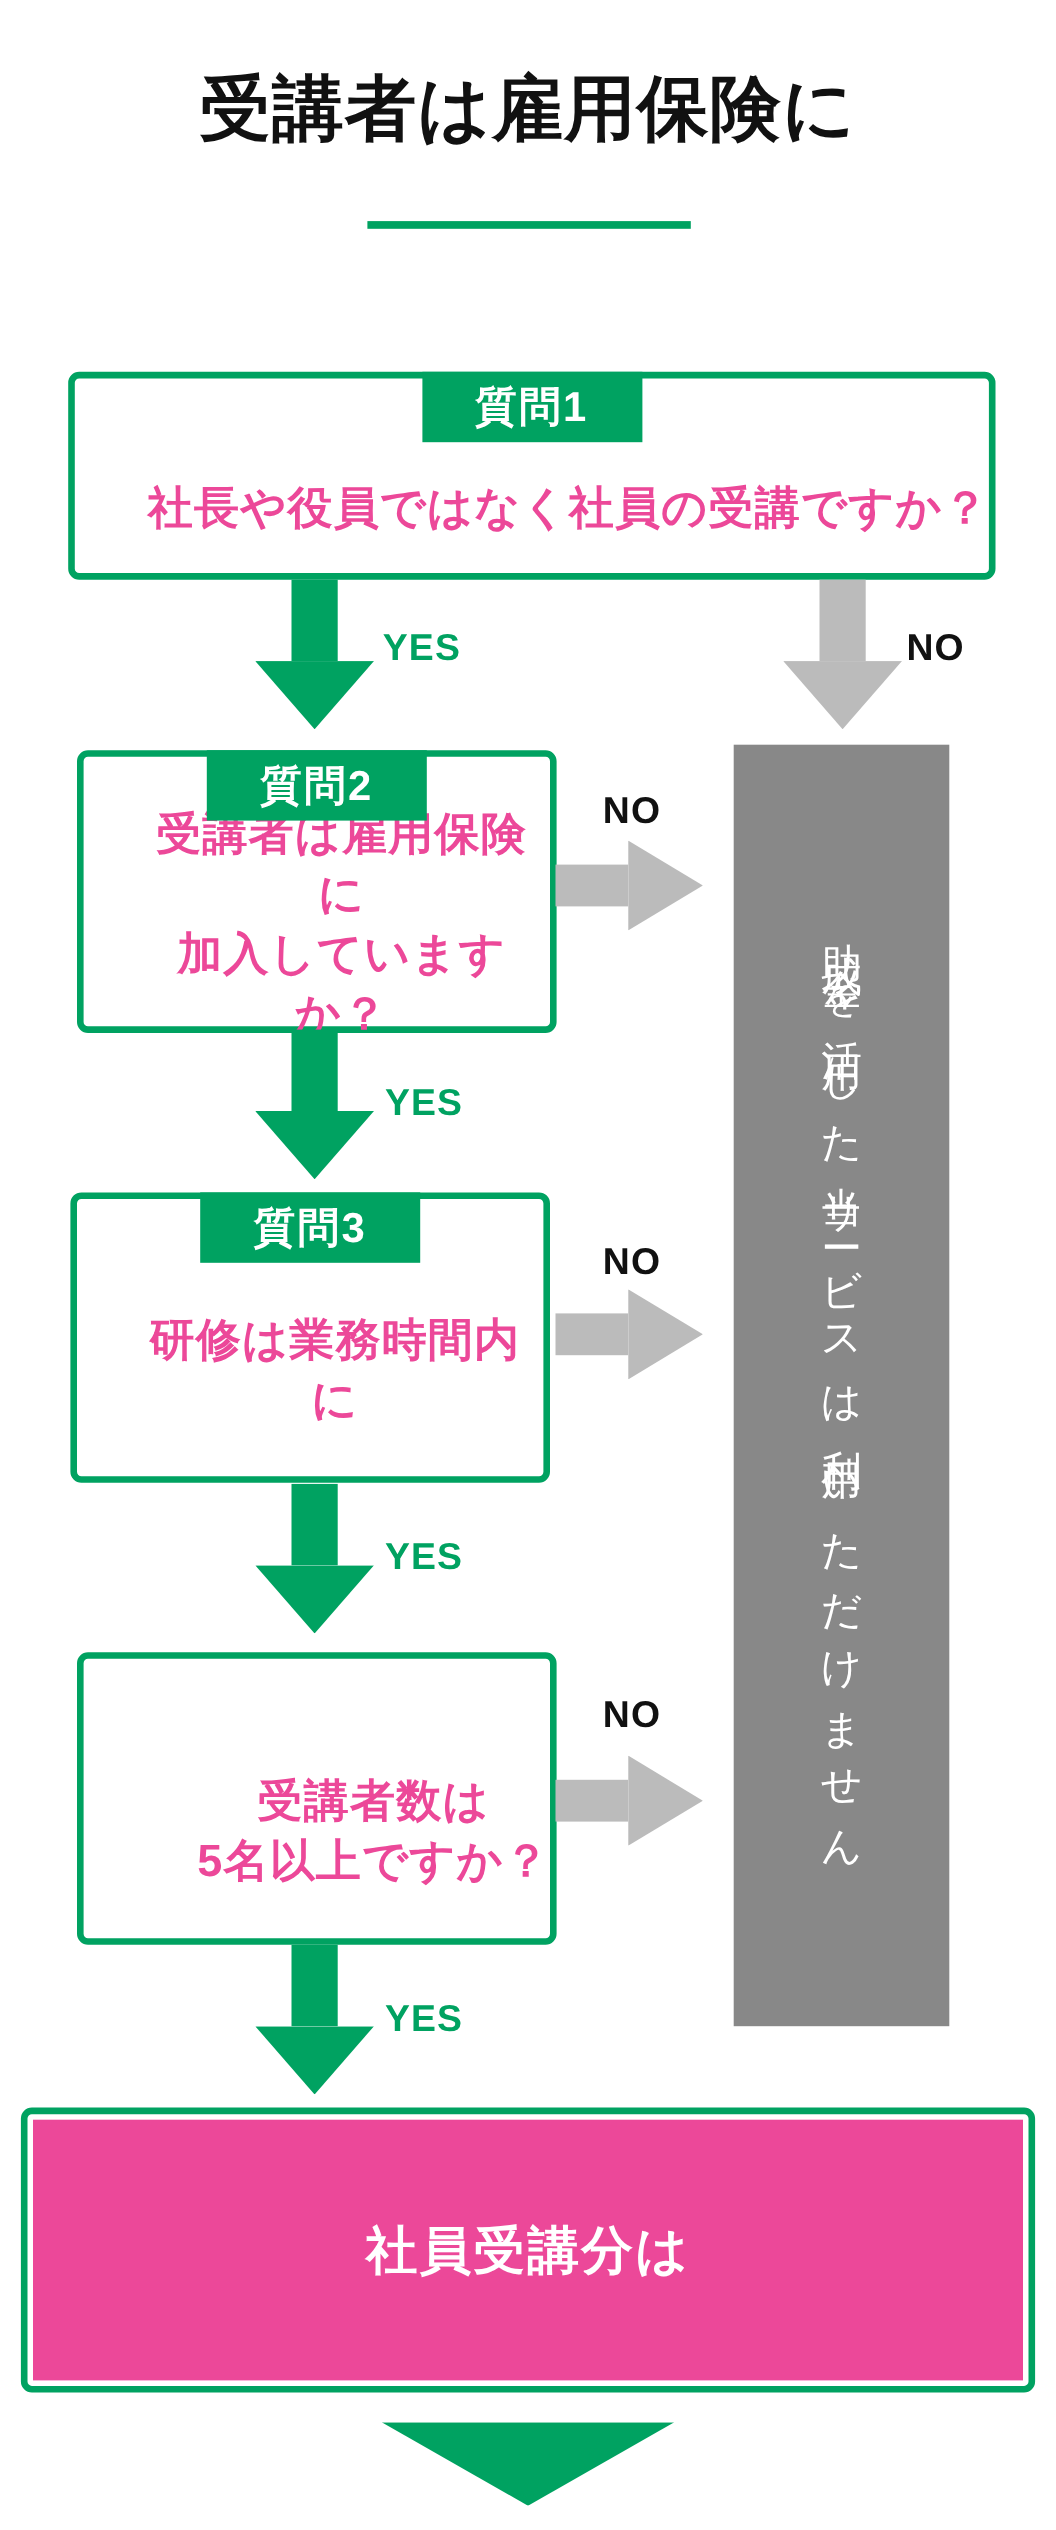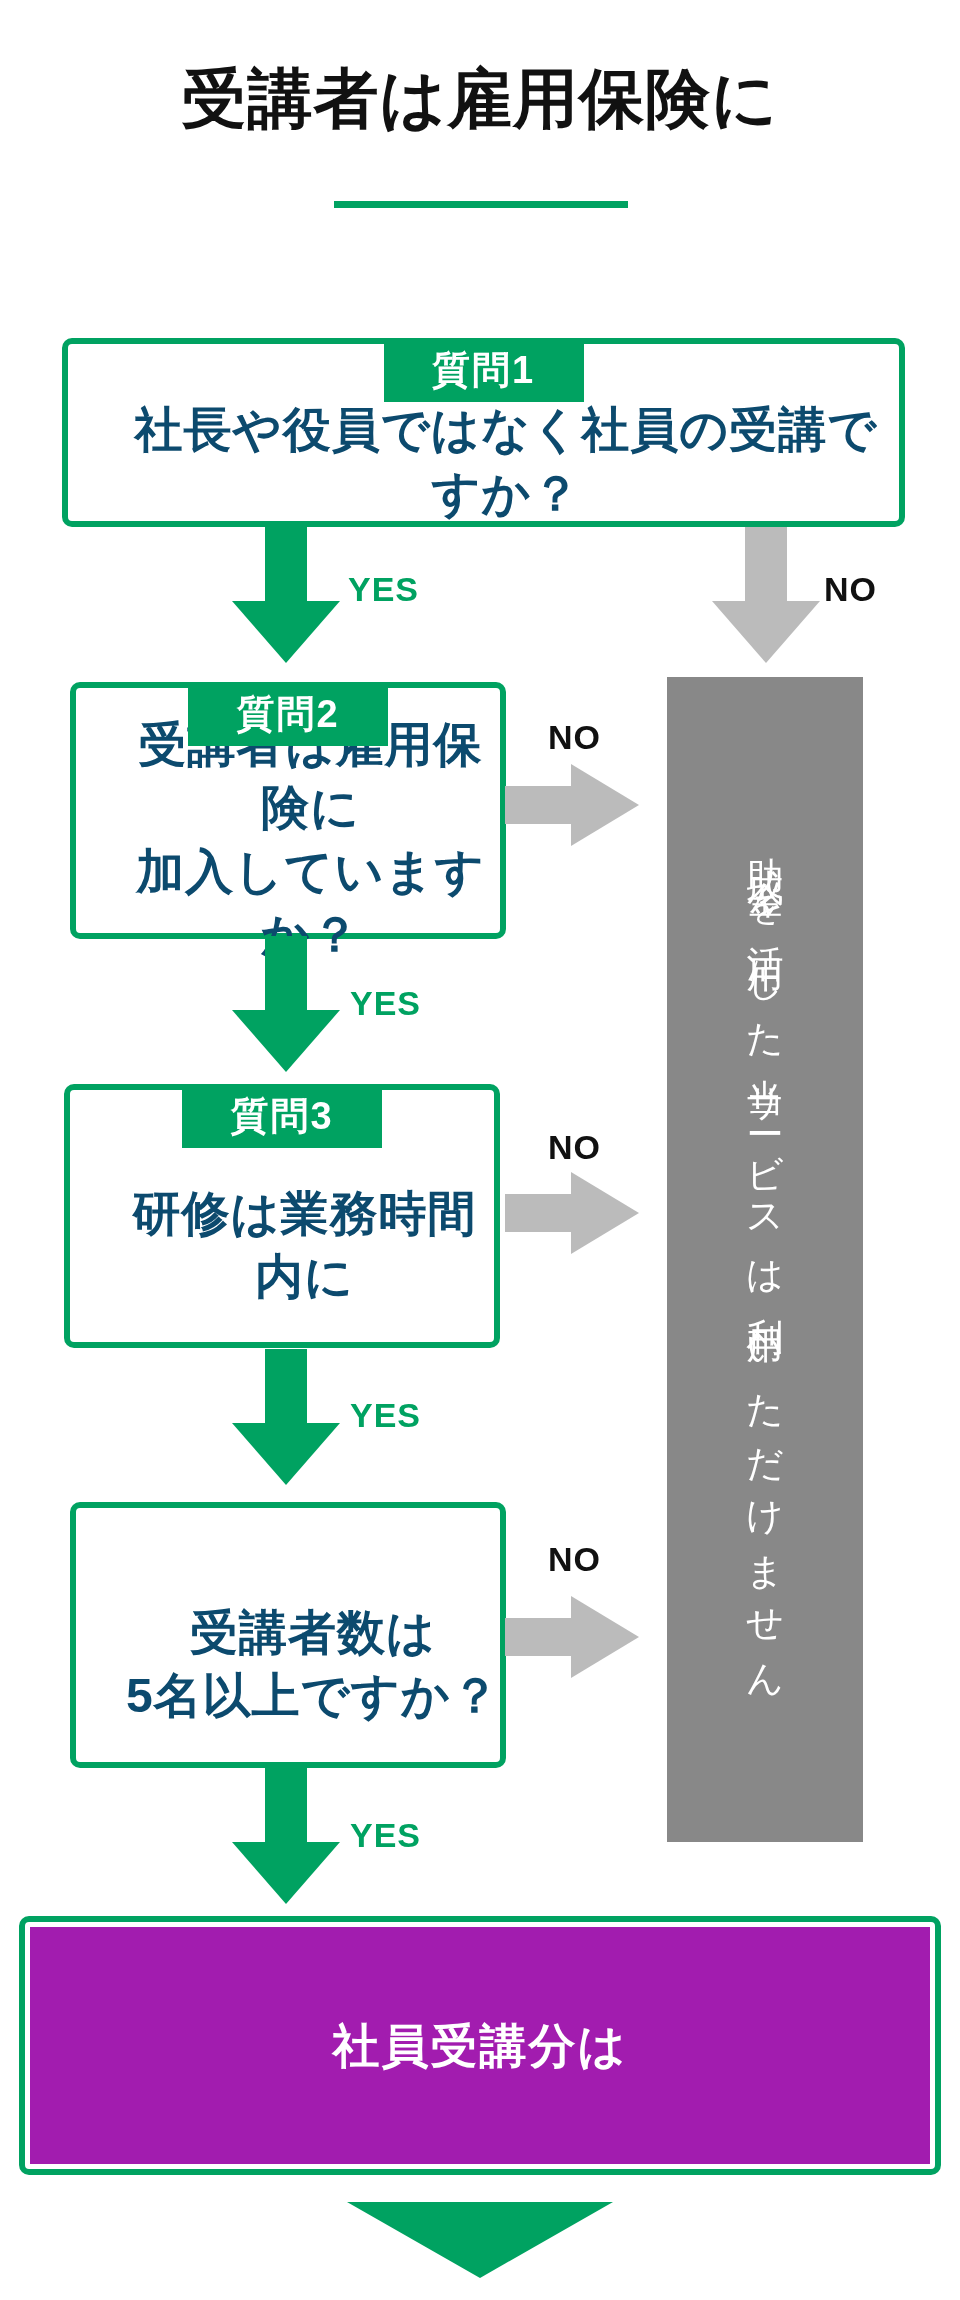--- a/index.html
+++ b/index.html
@@ -23,22 +23,22 @@
     box-sizing:border-box;display:flex;flex-direction:column;
     align-items:flex-end;justify-content:center;padding-top:58px;padding-left:45px;
   }
   .qtab{
     position:absolute;top:-6px;left:50%;transform:translateX(-50%);
     width:200px;height:64px;background:#00a261;color:#fff;
     display:flex;align-items:center;justify-content:center;
     font-size:38px;font-weight:800;letter-spacing:2px;
   }
   .qtext{
-    text-align:center;font-size:48px;font-weight:800;
-    line-height:1.32;color:#0c4a6e;letter-spacing:1px;
+    text-align:center;font-size:41px;font-weight:800;
+    line-height:1.32;color:#ec4899;letter-spacing:1px;
   }
   #qbox1{left:62px;top:338px;width:843px;height:189px;}
   #qbox2{left:70px;top:682px;width:436px;height:257px;}
   #qbox3{left:64px;top:1084px;width:436px;height:264px;}
   #qbox4{left:70px;top:1502px;width:436px;height:266px;}
 
   
   .arrow-down{width:108px;}
   .ad-stem{margin:0 auto;width:42px;height:74px;}
   .ad-head{width:108px;height:62px;clip-path:polygon(0 0,100% 0,50% 100%);}
@@ -63,21 +63,21 @@
     writing-mode:vertical-rl;color:#fff;font-size:37px;font-weight:500;
     letter-spacing:0.32em;line-height:1;
   }
 
   
   .success-box{
     left:19px;top:1916px;width:922px;height:259px;box-sizing:border-box;
     border:6px solid #00a261;border-radius:10px;background:#fff;padding:5px;
   }
   .success-inner{
-    width:100%;height:100%;background:#a21caf;box-sizing:border-box;
+    width:100%;height:100%;background:#ec4899;box-sizing:border-box;
     display:flex;flex-direction:column;align-items:center;justify-content:center;
     color:#fff;font-size:47px;font-weight:800;line-height:1.4;
     text-align:center;letter-spacing:2px;
   }
 
   
   .bottom-pointer{
     left:347px;top:2202px;width:266px;height:76px;background:#00a261;
     clip-path:polygon(0 0,100% 0,50% 100%);
   }

